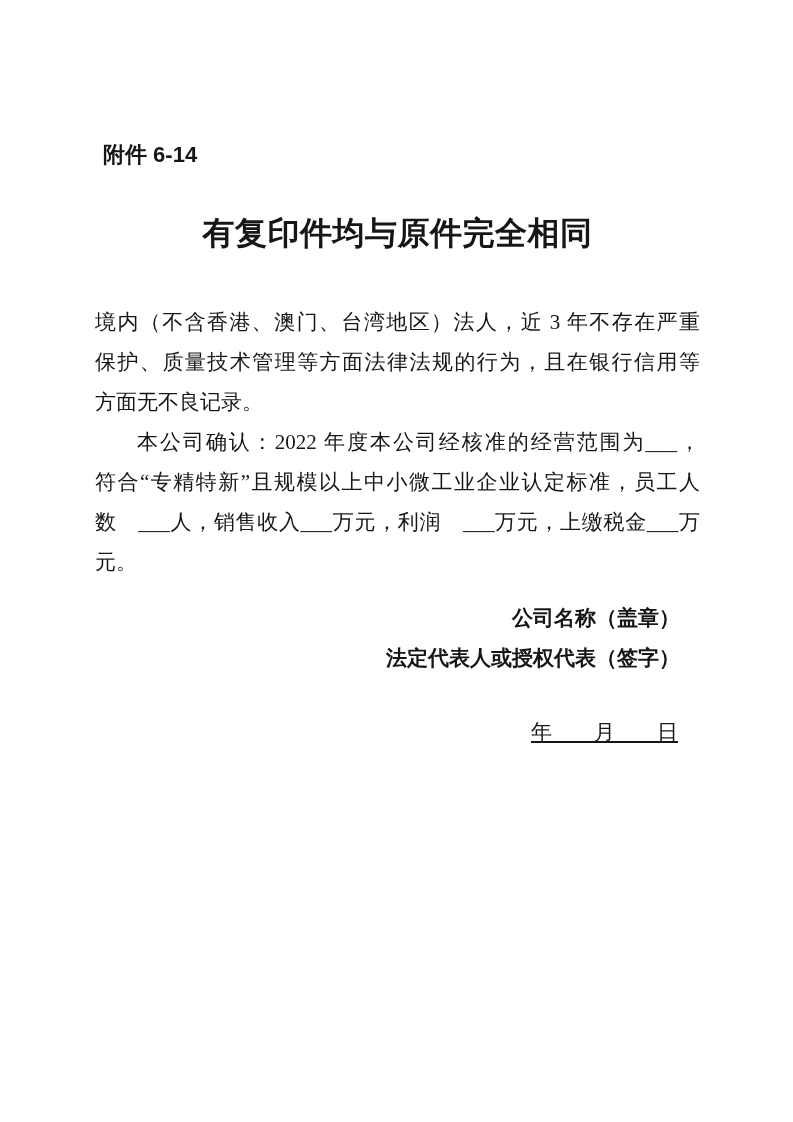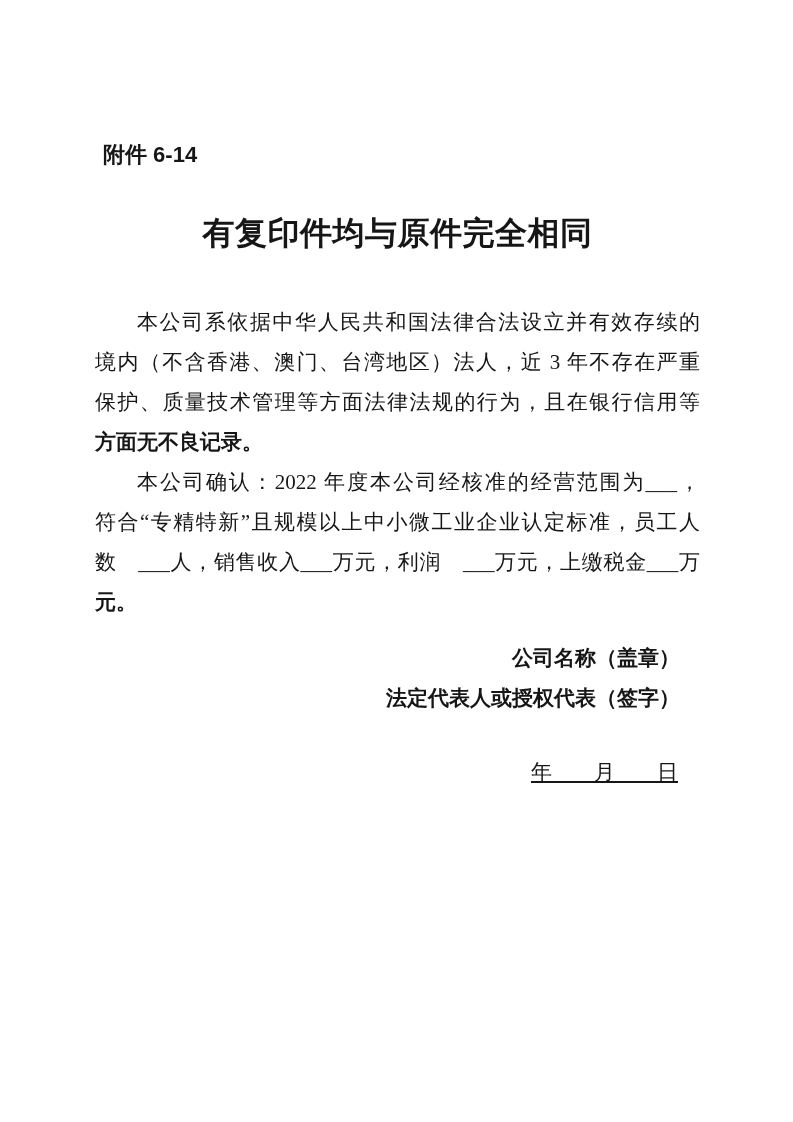--- a/index.html
+++ b/index.html
@@ -50,21 +50,20 @@
     text-justify: inter-ideograph;
     white-space: normal;
     overflow: hidden;
   }
   .bl.indent {
     text-indent: 42px;
   }
   .bl.lastline {
     text-align: center;
     text-align-last: left;
-    font-weight: bold;
   }
   .sig-block {
     margin-top: 16px;
     padding-right: 20px;
     font-size: 21px;
     text-align: right;
     font-weight: bold;
   }
   .sig-line {
     height: 40px;
@@ -94,21 +93,20 @@
 
 <div class="page">
 
   <div class="attach-label">附件 6-14</div>
 
   <h1 class="doc-title">有复印件均与原件完全相同</h1>
 
   <div class="body-block">
 
     <div class="para">
-      <div class="bl just indent">本公司系依据中华人民共和国法律合法设立并有效存续的</div>
       <div class="bl just">境内（不含香港、澳门、台湾地区）法人，近 3 年不存在严重</div>
       <div class="bl just">保护、质量技术管理等方面法律法规的行为，且在银行信用等</div>
       <div class="bl lastline">方面无不良记录。</div>
     </div>
 
     <div class="para">
       <div class="bl just indent">本公司确认：2022 年度本公司经核准的经营范围为___，</div>
       <div class="bl just">符合“专精特新”且规模以上中小微工业企业认定标准，员工人</div>
       <div class="bl just">数　___人，销售收入___万元，利润　___万元，上缴税金___万</div>
       <div class="bl lastline">元。</div>

